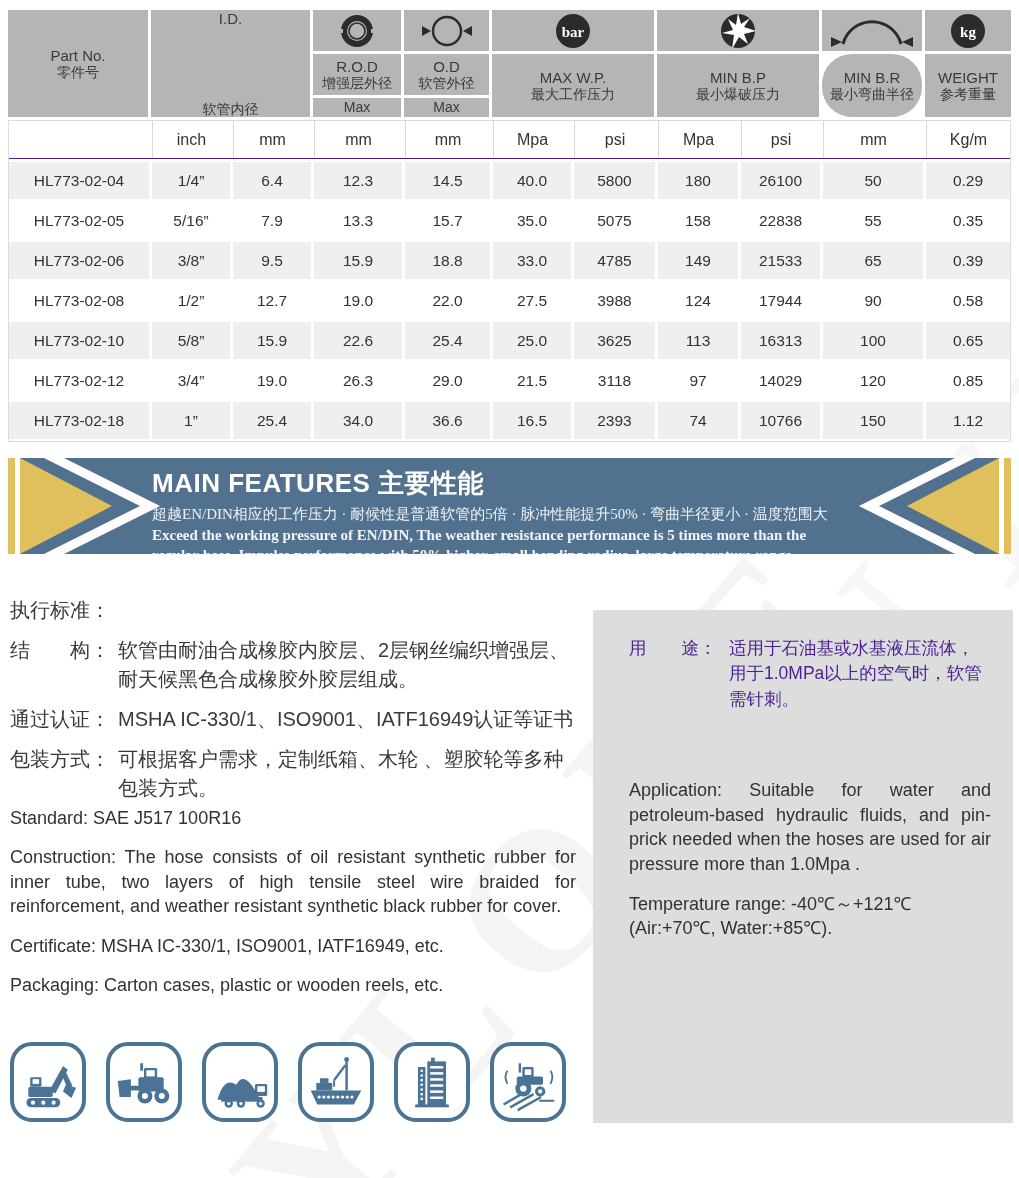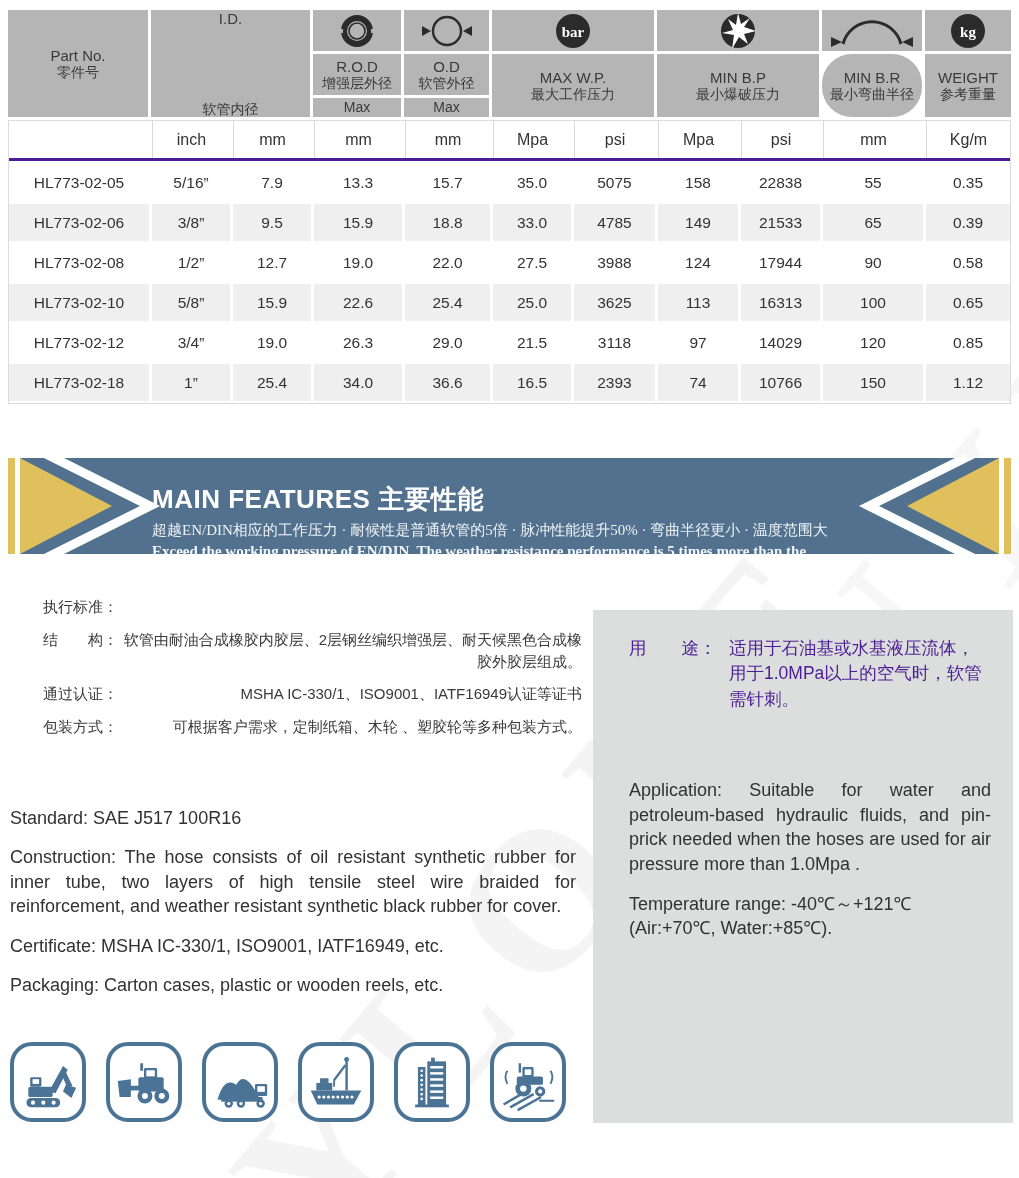--- a/index.html
+++ b/index.html
@@ -25,47 +25,47 @@
   .hcell .zh{font-size:14px;}
   .hcell.max{font-size:14px;}
   .icon-cell{background:#b5b5b5;display:flex;align-items:center;justify-content:center;}
   .span3{grid-row:1/4;}
   .span2r{grid-row:2/4;}
   .c23{grid-column:2/4;justify-content:space-between;}
   .c67{grid-column:6/8;}
   .c89{grid-column:8/10;}
 
   .tlower{margin-top:3px;border:1px solid #dcdcdc;background:#fff;}
-  .units{height:37px;border-bottom:3px solid #4c1d95;}
+  .units{height:37px;border-bottom:1px solid #4c1d95;}
   .units .ucell{display:flex;align-items:center;justify-content:center;font-size:16px;color:#333;
                 border-left:1px solid #d9d9d9;}
   .units .ucell:first-child{border-left:none;}
   .tbody{display:flex;flex-direction:column;row-gap:3px;background:#fff;padding-top:3px;padding-bottom:2px;}
   .trow{height:37px;}
   .trow .tcell{display:flex;align-items:center;justify-content:center;font-size:15.5px;color:#333;}
   .trow.stripe .tcell{background:#efefef;}
   .trow.plain .tcell{background:#ffffff;}
 
   
   .banner{left:8px;top:458px;width:1003px;height:96px;display:flex;}
   .goldbar{width:7px;height:100%;background:#dfc05c;}
   .bgap{width:5px;height:100%;background:#fff;}
   .bmain{flex:1;position:relative;background:#52718e;overflow:hidden;}
   .bdeco{position:absolute;top:0;height:100%;}
   .bdeco.left{left:0;}
   .bdeco.right{right:0;transform:scaleX(-1);}
-  .btext{position:relative;margin-left:132px;margin-right:150px;padding-top:24px;color:#fff;}
+  .btext{position:relative;margin-left:132px;margin-right:150px;padding-top:8px;color:#fff;}
   .btitle{font-size:26px;font-weight:bold;letter-spacing:0.5px;white-space:nowrap;}
   .btitle .zh{font-weight:bold;}
   .bsub-zh{font-family:"Liberation Serif",serif;font-size:15px;margin-top:4px;color:#eef2f6;}
   .bsub-en{font-family:"Liberation Serif",serif;font-size:15px;font-weight:600;line-height:1.3;
            margin-top:2px;color:#f2f5f8;max-width:850px;}
 
   
-  .info-zh{left:10px;top:596px;width:572px;font-size:15px;line-height:1.45;color:#3a3a3a;text-align:right;}
+  .info-zh{left:10px;top:596px;width:572px;font-size:20px;line-height:1.45;color:#3a3a3a;}
   .info-zh .item{display:flex;margin-bottom:11px;}
   .info-zh .lbl{flex:0 0 108px;white-space:nowrap;}
   .info-zh .txt{flex:1;}
 
   .info-en{left:10px;top:806px;width:566px;font-size:18px;line-height:1.36;color:#323232;}
   .info-en p{margin:0 0 15px 0;}
   .info-en p.just{text-align:justify;}
 
   
   .panel{left:593px;top:610px;width:420px;height:513px;background:#dcdedd;box-sizing:border-box;
@@ -182,20 +182,33 @@
         <div class="ucell">mm</div>
         <div class="ucell">mm</div>
         <div class="ucell">Mpa</div>
         <div class="ucell">psi</div>
         <div class="ucell">Mpa</div>
         <div class="ucell">psi</div>
         <div class="ucell">mm</div>
         <div class="ucell">Kg/m</div>
       </div>
       <div class="tbody">
+          <div class="grid11 trow stripe">
+            <div class="tcell">HL773-02-04</div>
+            <div class="tcell">1/4”</div>
+            <div class="tcell">6.4</div>
+            <div class="tcell">12.3</div>
+            <div class="tcell">14.5</div>
+            <div class="tcell">40.0</div>
+            <div class="tcell">5800</div>
+            <div class="tcell">180</div>
+            <div class="tcell">26100</div>
+            <div class="tcell">50</div>
+            <div class="tcell">0.29</div>
+          </div>
           <div class="grid11 trow plain">
             <div class="tcell">HL773-02-05</div>
             <div class="tcell">5/16”</div>
             <div class="tcell">7.9</div>
             <div class="tcell">13.3</div>
             <div class="tcell">15.7</div>
             <div class="tcell">35.0</div>
             <div class="tcell">5075</div>
             <div class="tcell">158</div>
             <div class="tcell">22838</div>

